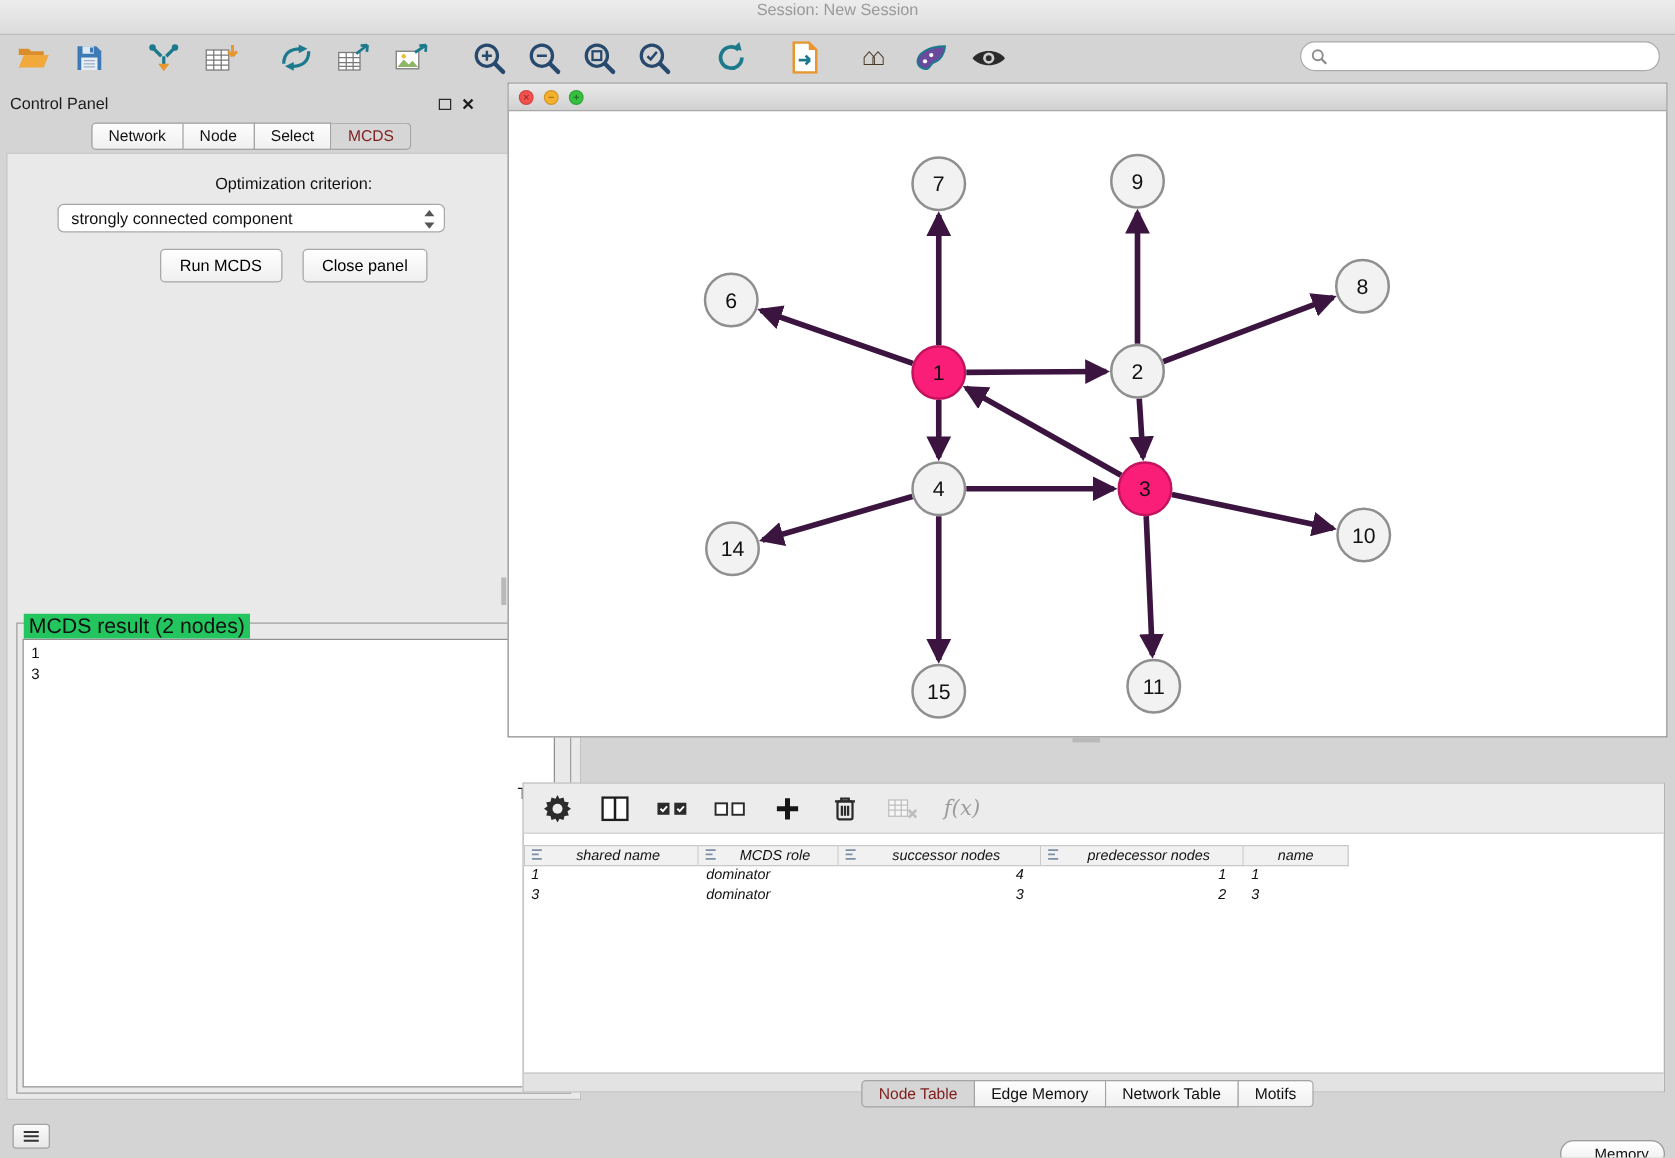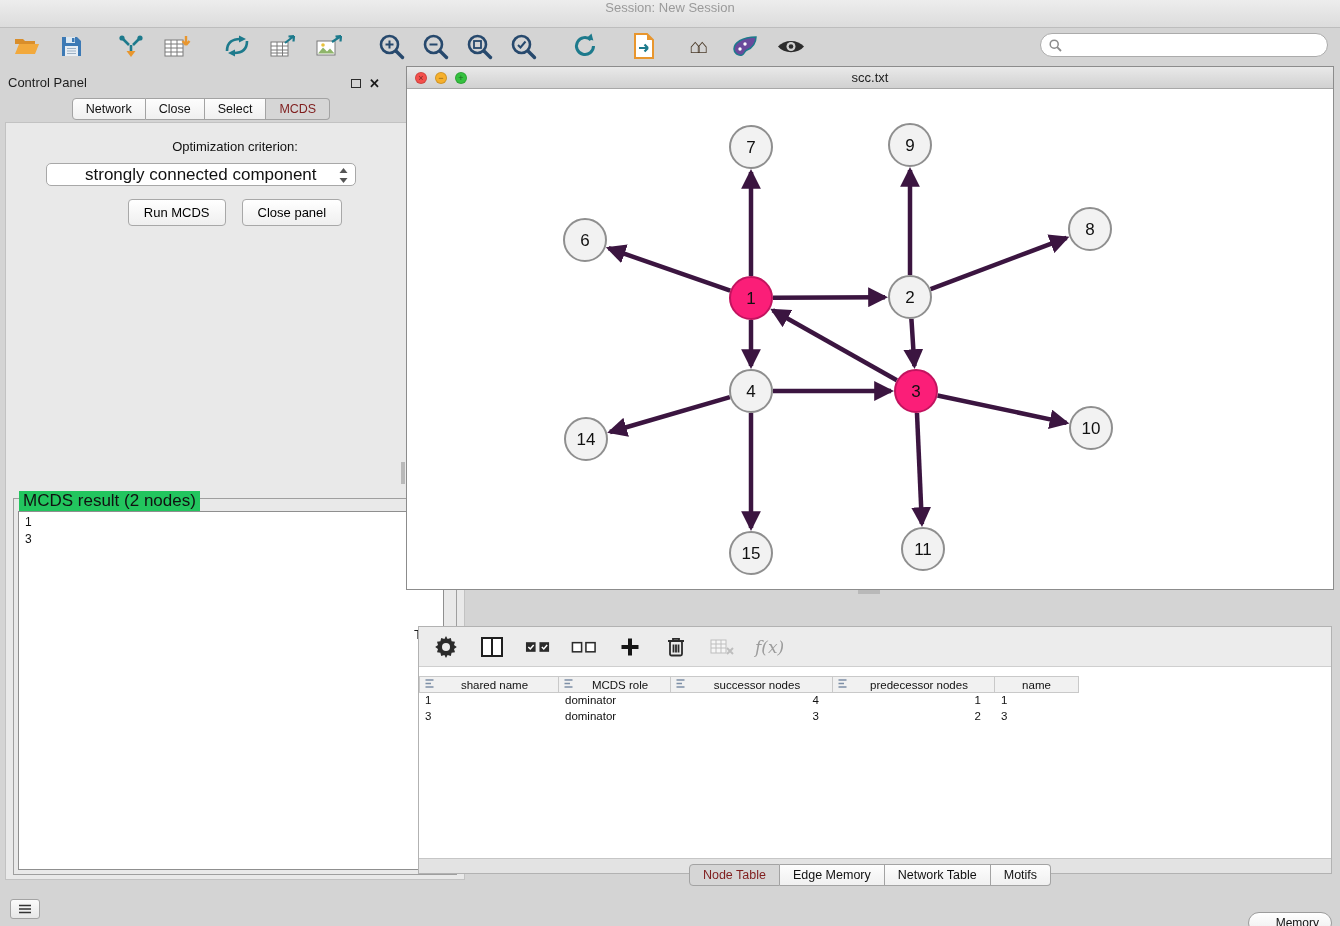--- a/index.html
+++ b/index.html
@@ -35,21 +35,21 @@
   .seg .tab:first-child { border-left:1px solid #a3a3a3; border-radius:4px 0 0 4px; }
   .seg .tab:last-child { border-radius:0 4px 4px 0; }
   .seg .tab.active { background:#d6d6d6; color:#7f1d1d; }
   .cp-tabs { position:absolute; top:34px; left:0; width:100%; display:flex; justify-content:center; }
 
   .cp-content { position:absolute; left:5px; top:58px; width:460px; height:758px;
     background:#e9e9e9; border:1px solid #c2c2c2; }
   .opt-label { position:absolute; top:16px; width:100%; text-align:center; font-size:13px; }
   .dropdown { position:absolute; top:40px; left:40px; width:310px; height:23px; background:#fff;
     border:1px solid #a8a8a8; border-radius:5px; display:flex; align-items:center; padding:0 22px 0 10px; }
-  .dropdown .dval { font-size:17px;margin-left:28px; }
+  .dropdown .dval { font-size:13px; }
   .dd-stepper { position:absolute; right:7px; top:4px; }
   .btnrow { position:absolute; top:76px; width:100%; display:flex; justify-content:center; gap:16px; }
   .pushbtn { background:linear-gradient(#ffffff,#efefef); border:1px solid #a8a8a8; border-radius:4px;
     font-size:13px; padding:5px 15px; font-family:"Liberation Sans",sans-serif; }
   .groupbox { position:absolute; left:7px; right:7px; top:375px; bottom:4px; border:1px solid #9f9f9f; }
   .gb-label { position:absolute; top:-8px; left:5px; background:#22c55e; padding:0 4px; font-size:17px; }
   .gb-inner { position:absolute; left:4px; right:12px; top:12px; bottom:4px; background:#fff;
     border:1px solid #8f8f8f; font-size:12px; line-height:17px; padding:2px 6px; overflow:hidden; }
 
   
@@ -64,21 +64,21 @@
   .nw-content { position:relative; width:926px; height:500px; }
 
   
   .table-panel { position:absolute; left:406px; top:596px; width:928px; height:292px; }
   .tp-header { position:absolute; left:8px; top:5px; right:10px; height:18px; display:flex; align-items:center;margin-top:24px; }
   .tp-body { position:absolute; left:12px; right:2px; top:30px; height:248px; background:#fff; border:1px solid #b2b2b2; }
   .tp-toolbar { height:40px; background:#ececec; border-bottom:1px solid #cfcfcf;
     display:flex; align-items:center; gap:20px; padding-left:14px; }
   .tp-toolbar .ticon { width:26px; height:26px; }
   .fx { font-family:"DejaVu Serif", serif; font-style:italic; font-size:17px; color:#9c9c9c; }
-  .ntable { margin-top:9px; }
+  .ntable { margin-top:9px;font-style:italic; }
   .thead { display:flex; }
   .th { height:17px; background:#f1f1f1; border:1px solid #c9c9c9; border-left:none;
     display:flex; align-items:center; font-size:11.5px; padding:0 4px; }
   .th:first-child { border-left:1px solid #c9c9c9; }
   .thlabel { flex:1; text-align:center; }
   .trow { display:flex; }
   .trow .td { height:16px; font-size:11.5px; padding:1px 6px; overflow:hidden; white-space:nowrap; }
   .tp-scrollstrip { position:absolute; left:0; right:0; bottom:0; height:15px; background:#e3e3e3; border-top:1px solid #c6c6c6; }
   .tp-tabs { position:absolute; bottom:2px; width:100%; display:flex; justify-content:center; }
 
@@ -223,21 +223,21 @@
   <div class="cp-header">
     <span class="panel-title">Control Panel</span>
     <span class="win-icons">
       <span class="float-ic"></span>
       <span class="close-ic">✕</span>
     </span>
   </div>
   <div class="cp-tabs">
     <div class="seg">
       <div class="tab">Network</div>
-      <div class="tab">Close</div>
+      <div class="tab">Node</div>
       <div class="tab">Select</div>
       <div class="tab active">MCDS</div>
     </div>
   </div>
   <div class="cp-content">
     <div class="opt-label">Optimization criterion:</div>
     <div class="dropdown">
       <span class="dval">strongly connected component</span>
       <span class="dd-stepper">
         <svg width="9" height="15" viewBox="0 0 9 15">
@@ -260,21 +260,20 @@
   </div>
 </div>
 
 <div class="network-window">
   <div class="nw-titlebar">
     <span class="lights">
       <span class="light red">×</span>
       <span class="light yellow">−</span>
       <span class="light green">+</span>
     </span>
-    <span class="nw-title">scc.txt</span>
   </div>
   <div class="nw-content">
     <svg id="graphsvg" width="926" height="500" viewBox="0 0 926 500">
       <defs>
         <marker id="arrowhead" viewBox="0 0 10 10" refX="8.5" refY="5" markerWidth="4.4" markerHeight="4.4" orient="auto">
           <path d="M0 0 L10 5 L0 10 z" id="arrowpath" fill="#3b1540"></path>
         </marker>
       </defs>
     <line x1="344" y1="187" x2="344" y2="83" stroke="#3b1540" stroke-width="4.5" marker-end="url(#arrowhead)"></line>
         <line x1="323.23121807335133" y1="201.7434376400866" x2="201.60088855300984" y2="159.24609359081066" stroke="#3b1540" stroke-width="4.5" marker-end="url(#arrowhead)"></line>

